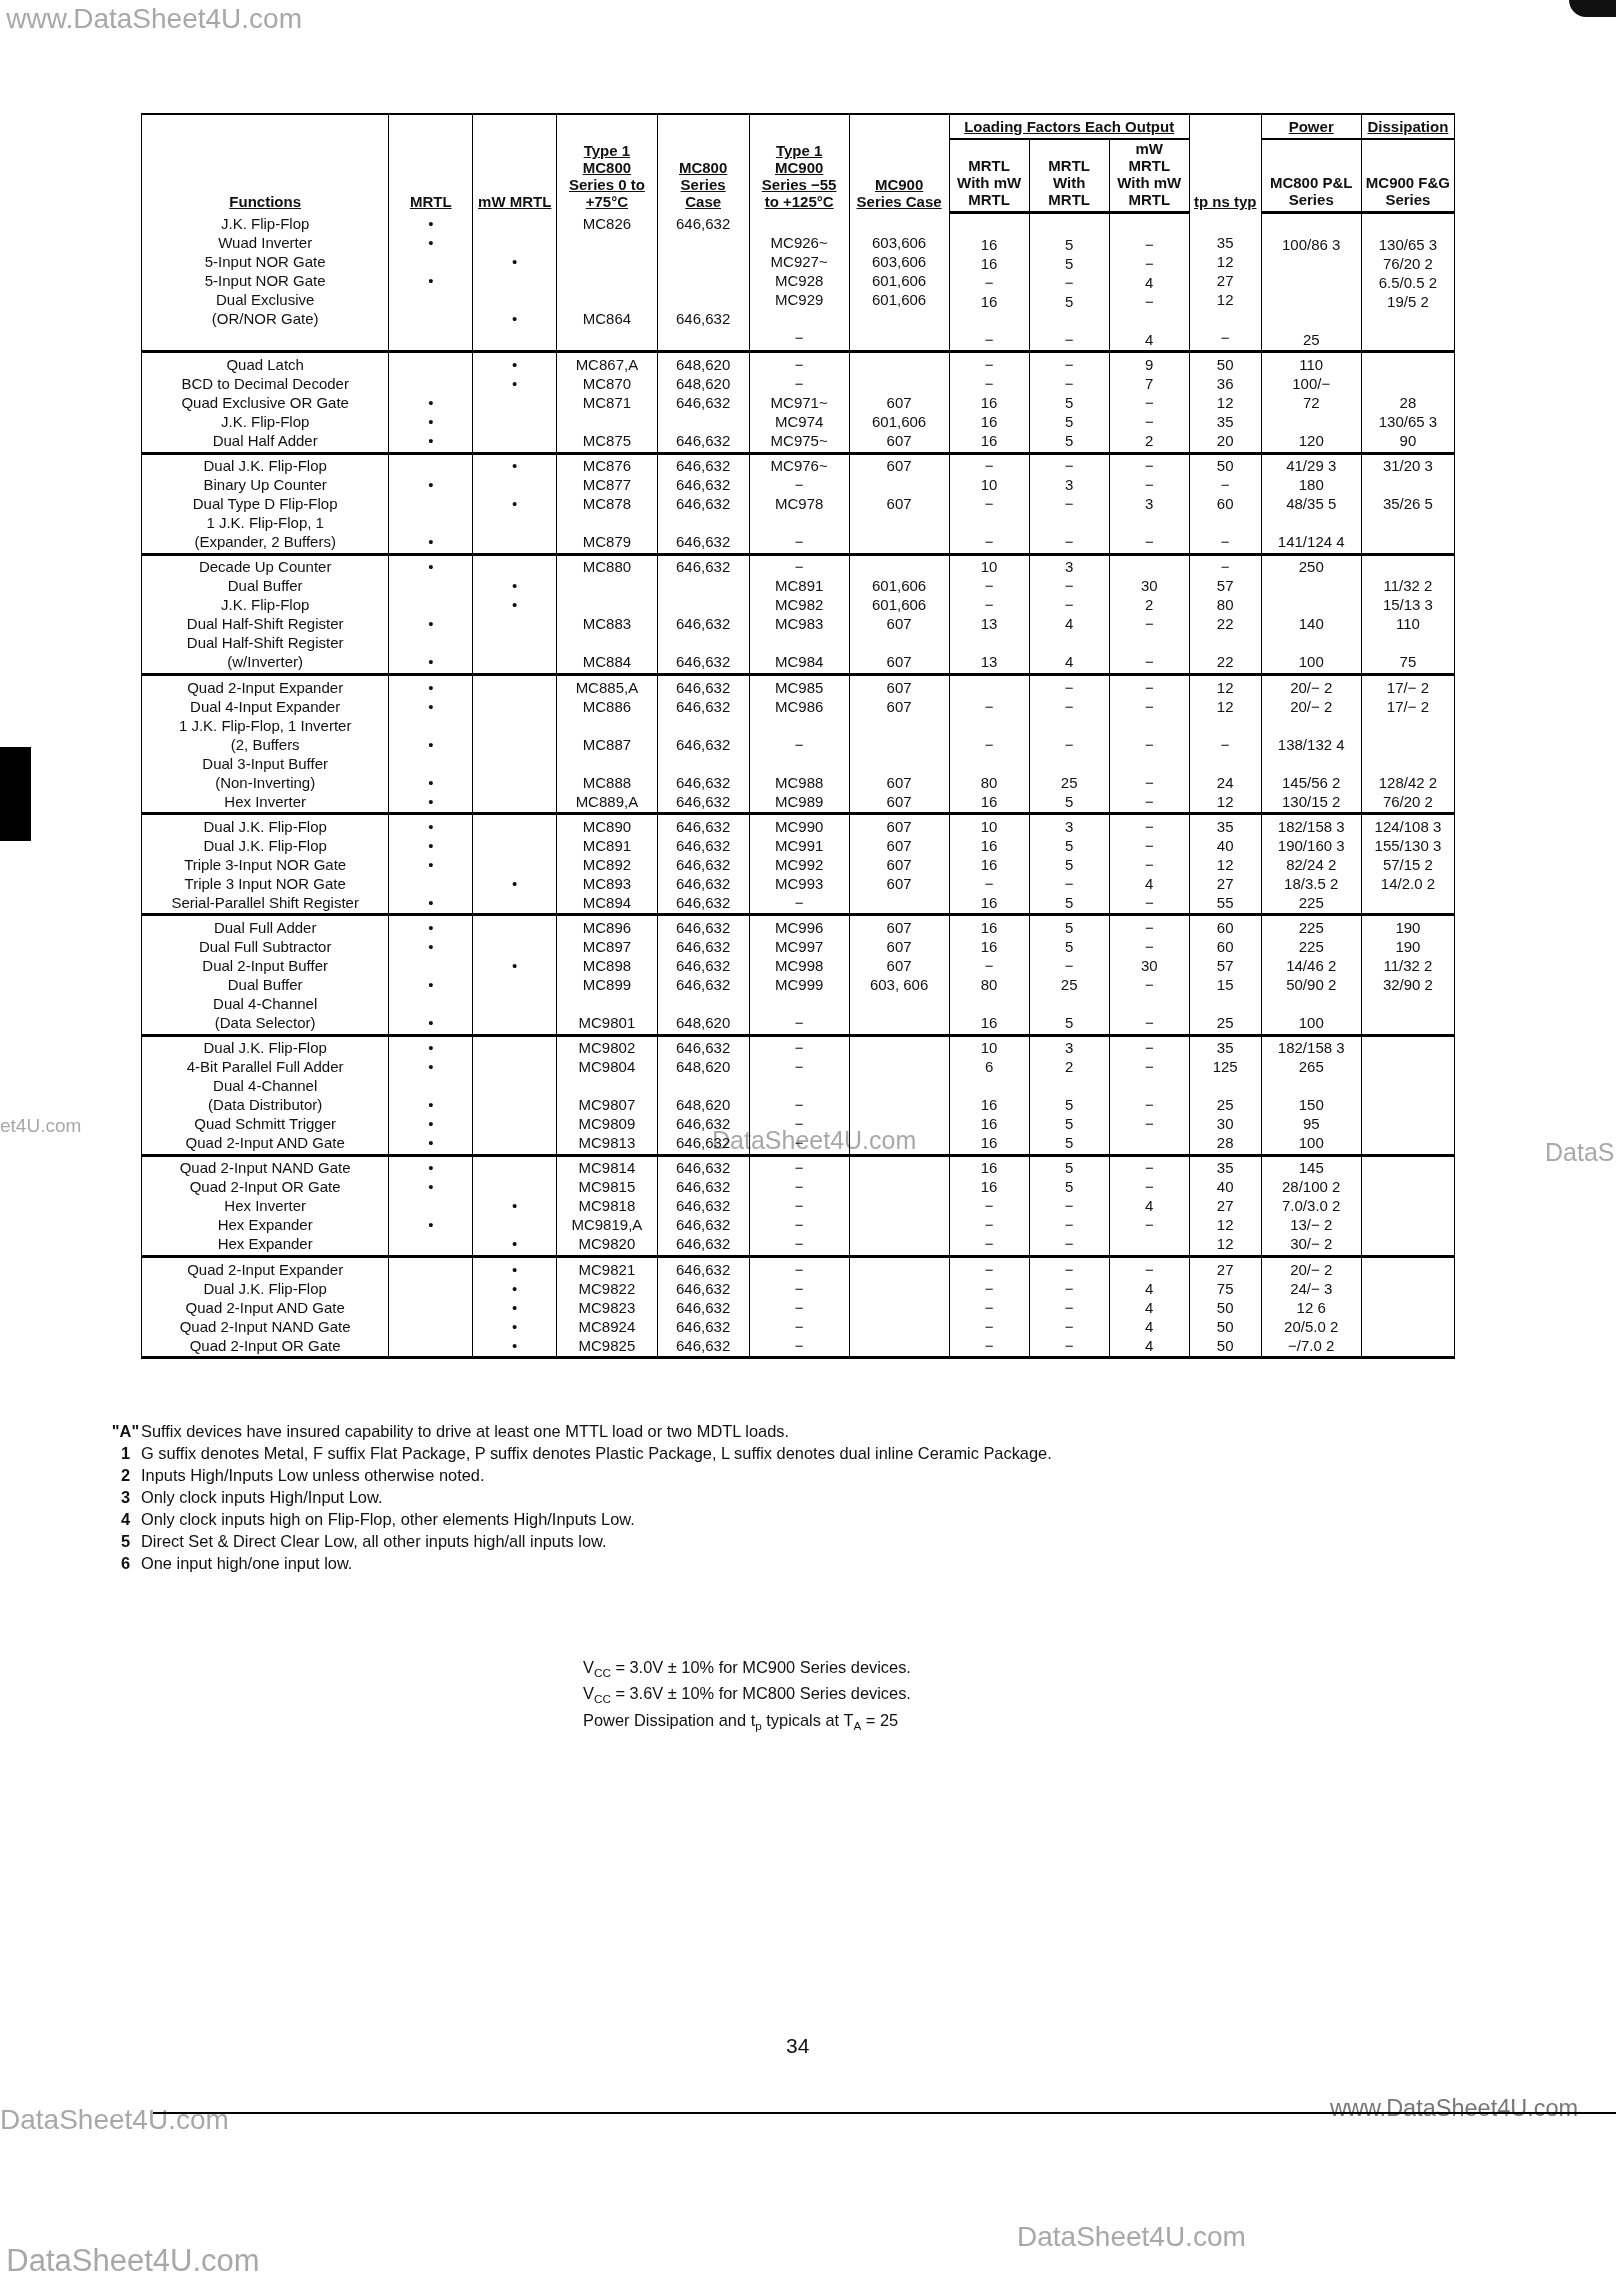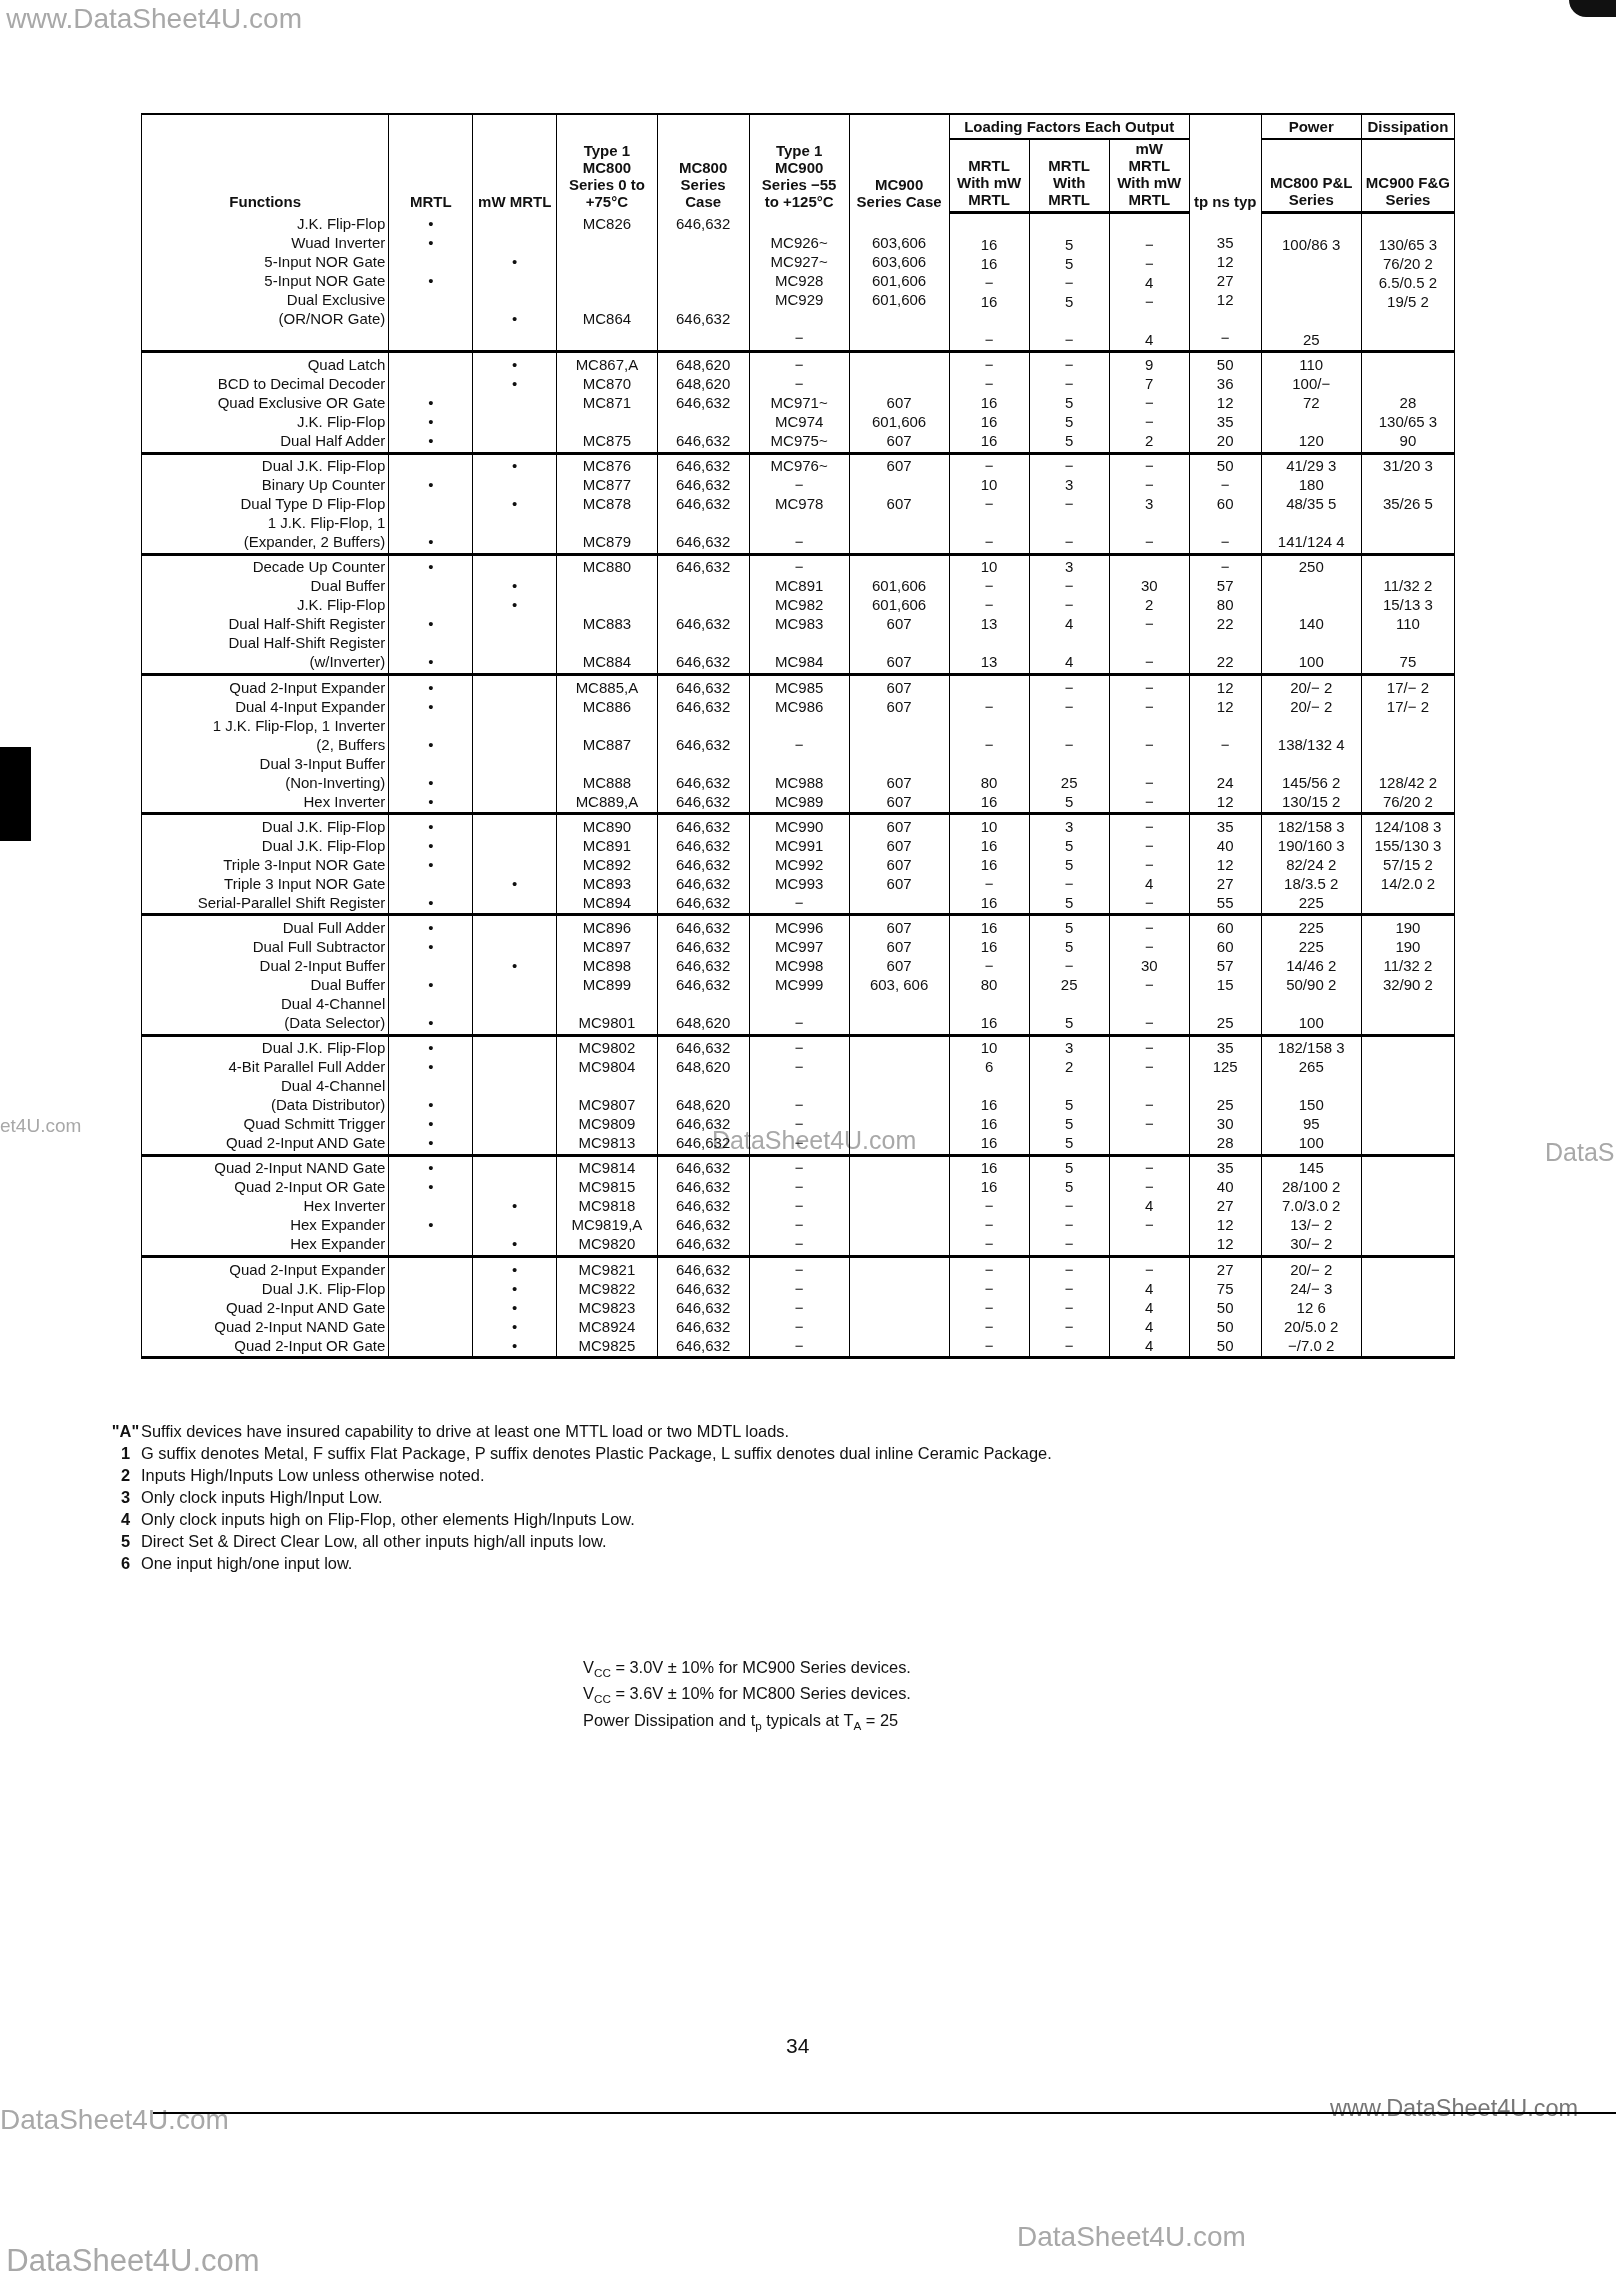--- a/index.html
+++ b/index.html
@@ -8,27 +8,27 @@
   .wm { position: absolute; color: #a8a8a8; font-family: "Liberation Sans", sans-serif; font-size: 28px; }
   .top-blot { position: absolute; right: 0; top: 0; width: 47px; height: 17px; background: #111;
               border-bottom-left-radius: 31px; }
   .left-tab { position: absolute; left: 0; top: 747px; width: 31px; height: 94px; background: #000; }
 
   table.spec { position: absolute; left: 141px; top: 113px; width: 1314px;
                border-collapse: collapse; font-size: 15px; line-height: 19px; }
   table.spec th, table.spec td { border-left: 1.6px solid #000; border-right: 1.6px solid #000;
                padding: 0 3.1px; vertical-align: top; text-align: center; }
   table.spec th { font-weight: bold; vertical-align: bottom; font-size: 15px; line-height: 17px; padding-bottom: 3.1px; }
-  table.spec thead tr.h1 th { border-top: 2.3px solid #000; }
+  table.spec thead tr.h1 th { border-top: 2.3px solid #000; text-decoration: underline; }
   table.spec thead tr.h2 th { border-bottom: 3.1px solid #000; }
   table.spec thead th.grp { border-bottom: 2.3px solid #000; vertical-align: middle; padding: 3.1px; }
   table.spec tbody.block td { border-bottom: 3.1px solid #000; padding-top: 1.6px; padding-bottom: 1.6px; }
   table.spec td.fn { text-align: left; white-space: nowrap; }
   .cell-lines div { height: 19px; white-space: nowrap; }
-  td.fn .cell-lines div { text-align: right; }
+  td.fn .cell-lines div { text-align: center; }
   .col-fn { width: 242px; } .col-mrtl { width: 78px; } .col-mw { width: 78px; margin-top: 14px; }
   .col-t8 { width: 94px; } .col-c8 { width: 86px; } .col-t9 { width: 94px; margin-left: 36px; } .col-c9 { width: 94px; }
   .col-lf1 { width: 74px; } .col-lf2 { width: 74px; } .col-lf3 { width: 74px; }
   .col-tp { width: 66px; } .col-p8 { width: 94px; } .col-p9 { width: 86px; }
 
   .notes { position: absolute; left: 110px; top: 1420px; font-size: 16.4px; line-height: 22px; }
   .notes .row { display: flex; }
   .notes .mark { width: 31px; text-align: center; font-weight: bold; }
   .vcc { position: absolute; left: 583px; top: 1657px; font-size: 16.4px; line-height: 20px; }
   .vcc sub { font-size: 11.7px; }

